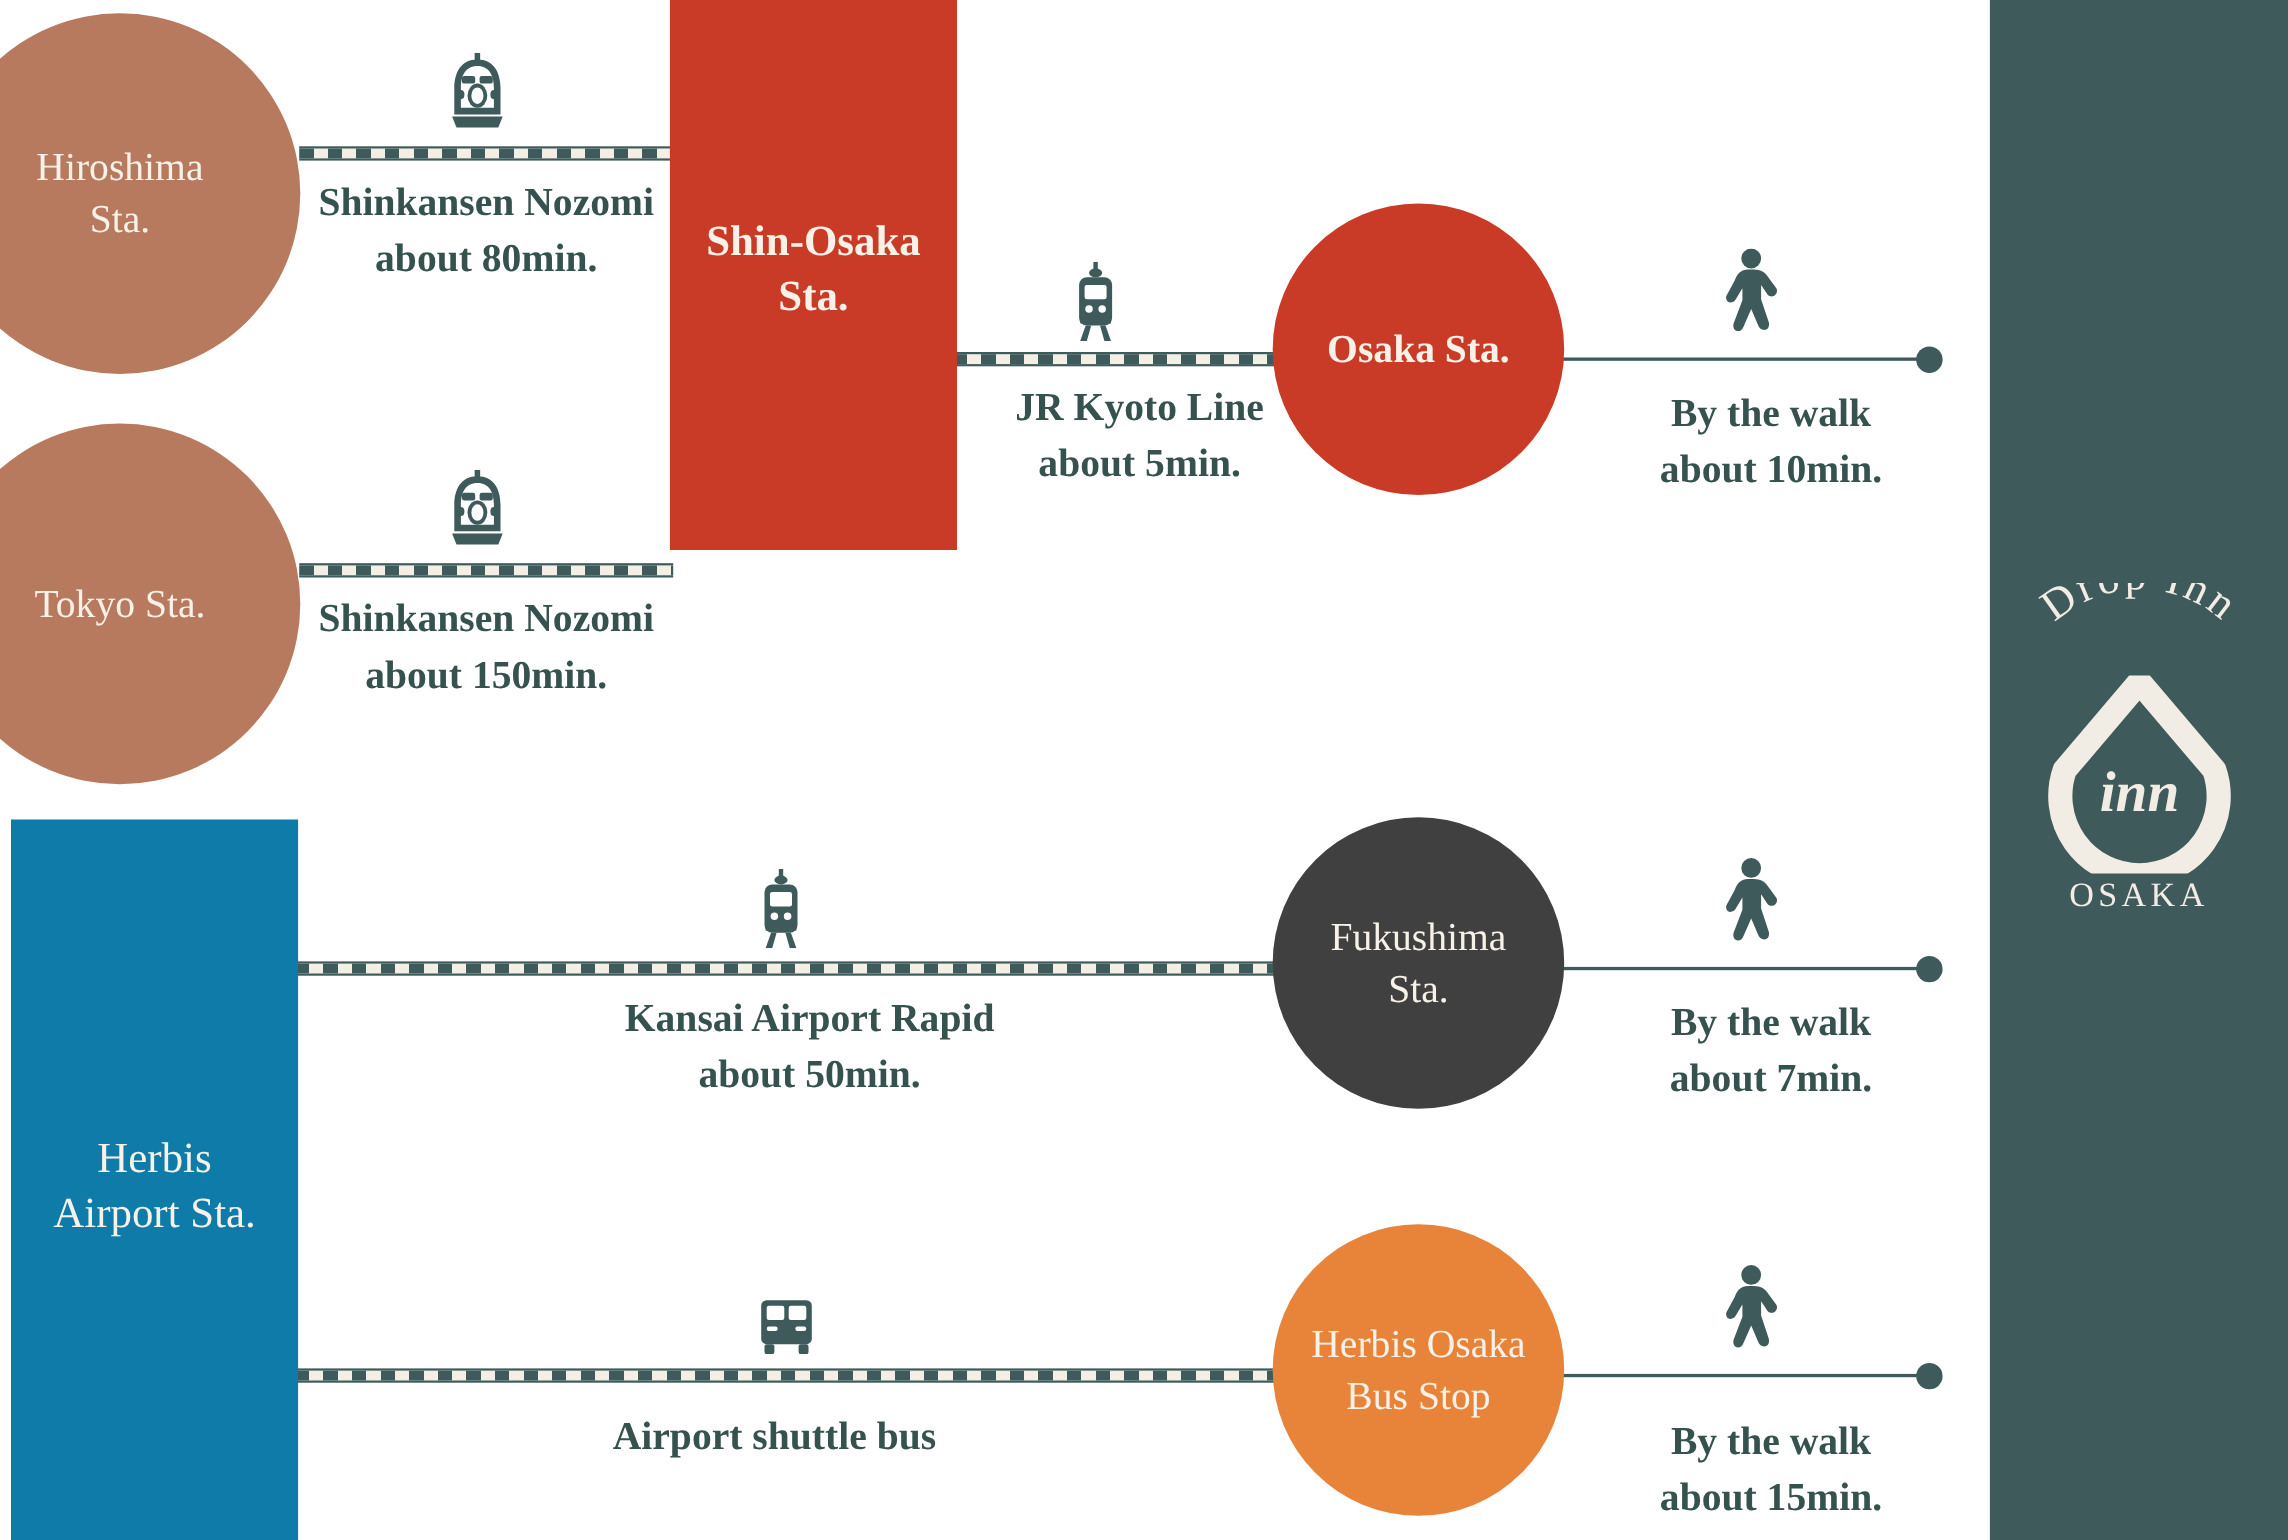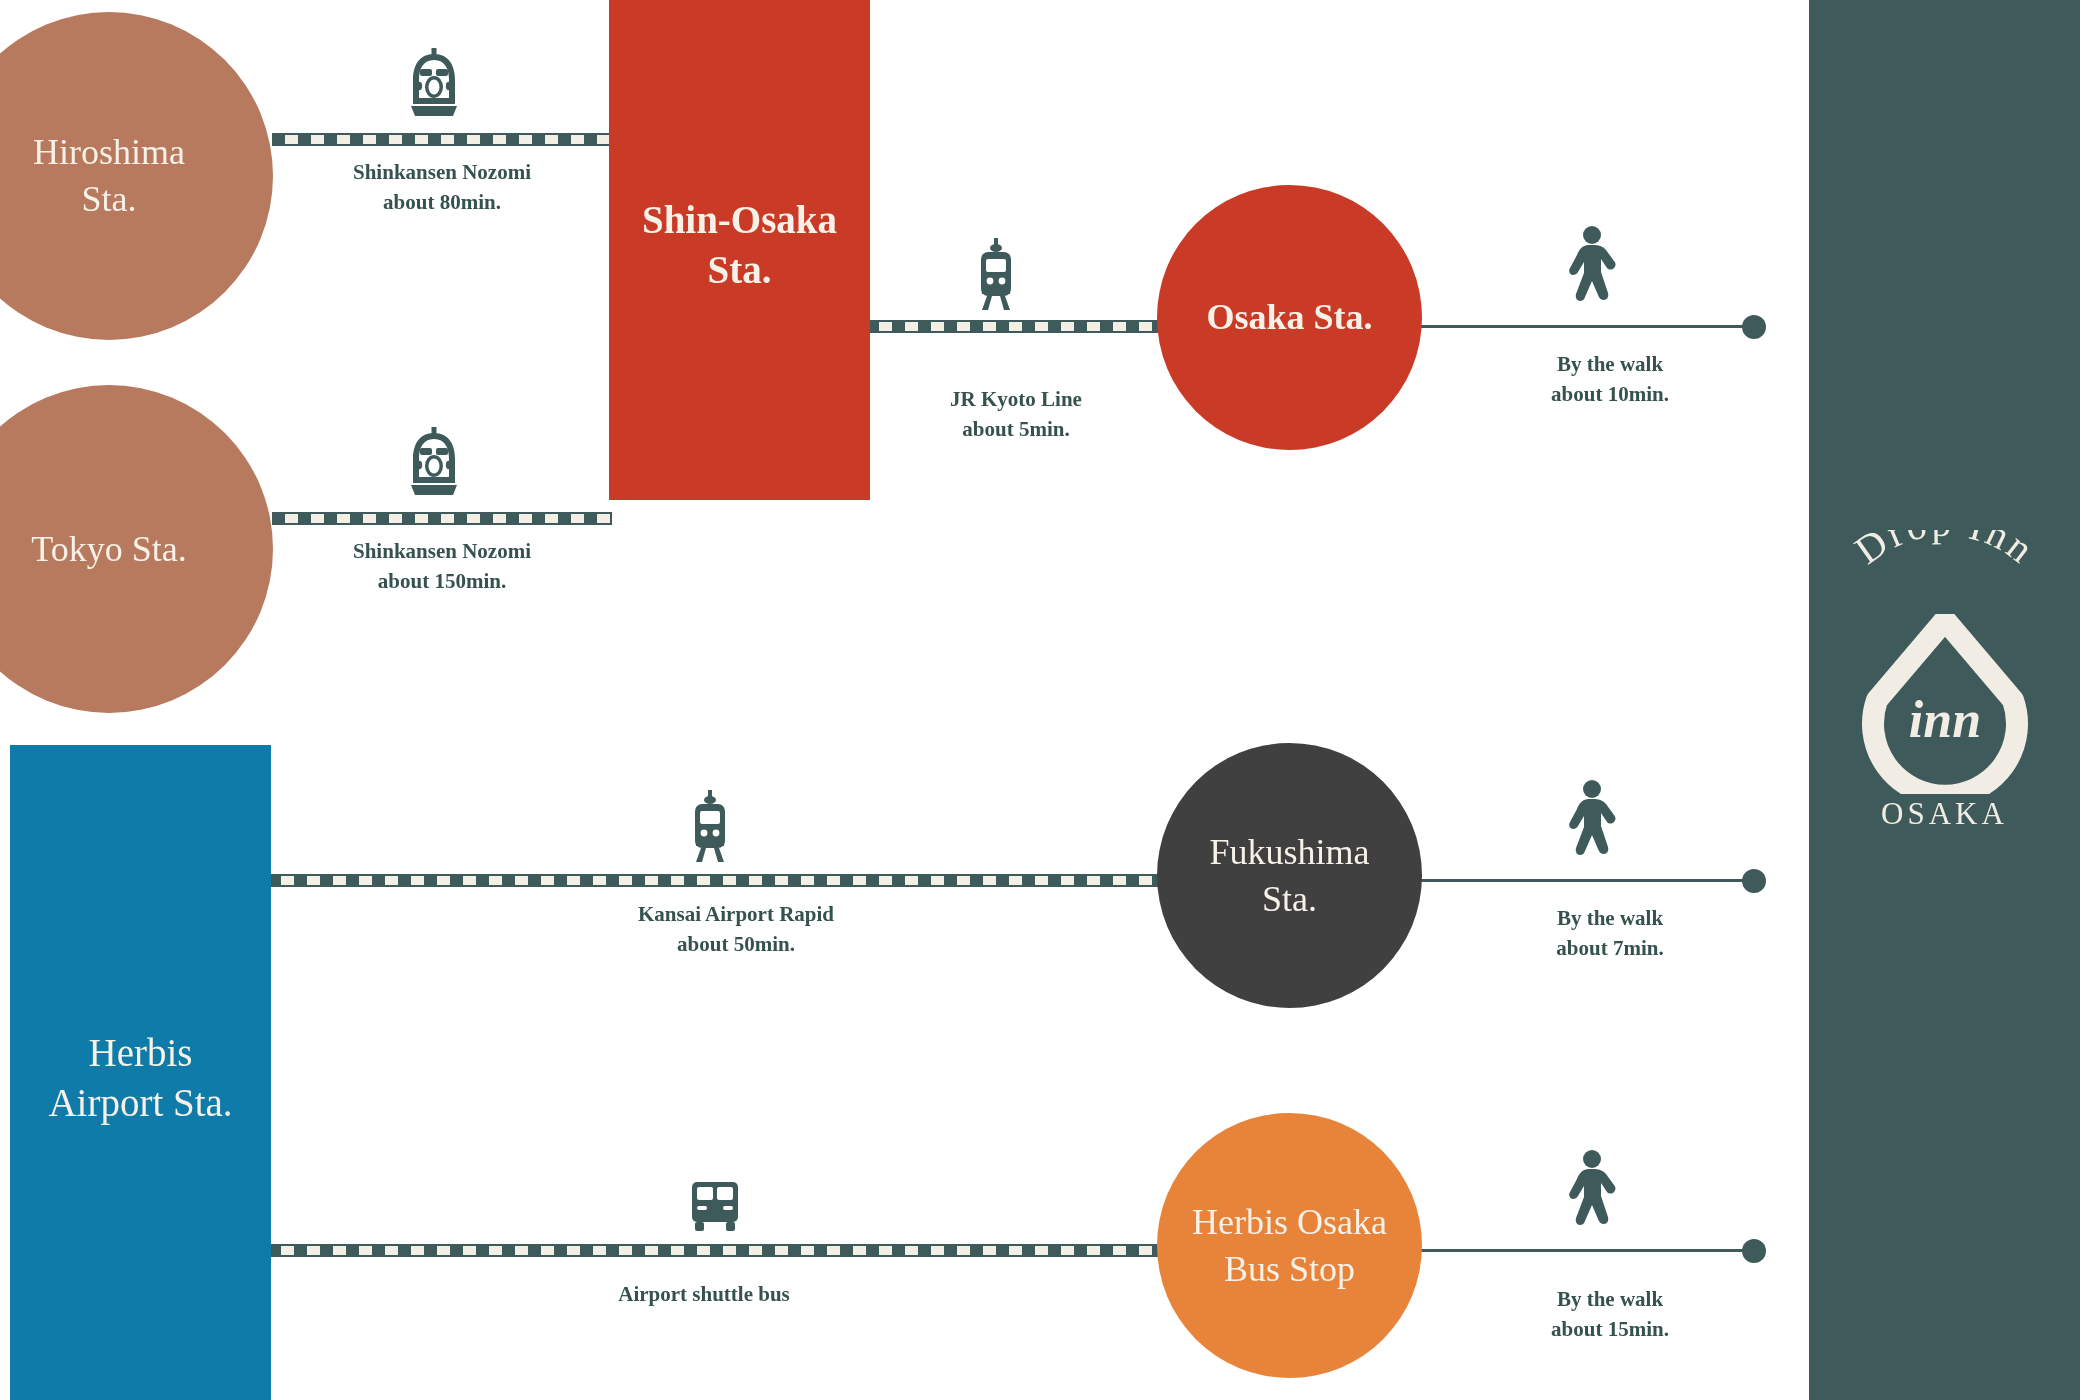--- a/index.html
+++ b/index.html
@@ -158,21 +158,21 @@
     height: 24px;
     border-radius: 50%;
     background: #3F5A5A;
   }
 
   
   .leg-caption {
     position: absolute;
     color: #35524F;
     font-weight: bold;
-    font-size: 21px;
+    font-size: 36px;
     line-height: 1.42;
     text-align: center;
     font-family: "Liberation Serif", "DejaVu Serif", serif;
   }
   .leg-caption .l2 { display: block; }
 
   
   .icon {
     position: absolute;
   }
@@ -363,21 +363,21 @@
   <div class="leg-caption" style="left:272px; top:158px; width:340px;">
     <span>Shinkansen Nozomi</span>
     <span class="l2">about 80min.</span>
   </div>
 
   <div class="leg-caption" style="left:272px; top:537px; width:340px;">
     <span>Shinkansen Nozomi</span>
     <span class="l2">about 150min.</span>
   </div>
 
-  <div class="leg-caption" style="left:846px; top:345px; width:340px;margin-top:40px;">
+  <div class="leg-caption" style="left:866px; top:345px; width:340px;">
     <span>JR Kyoto Line</span>
     <span class="l2">about 5min.</span>
   </div>
 
   <div class="leg-caption" style="left:1440px; top:350px; width:340px;">
     <span>By the walk</span>
     <span class="l2">about 10min.</span>
   </div>
 
   <div class="leg-caption" style="left:566px; top:900px; width:340px;">

